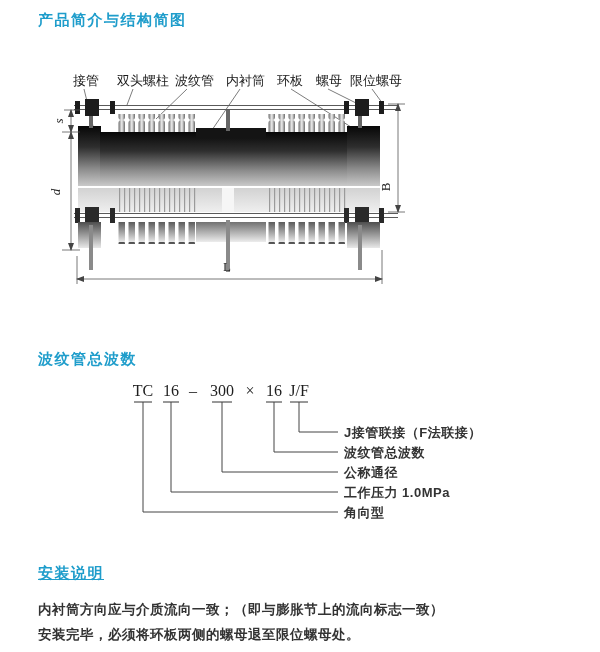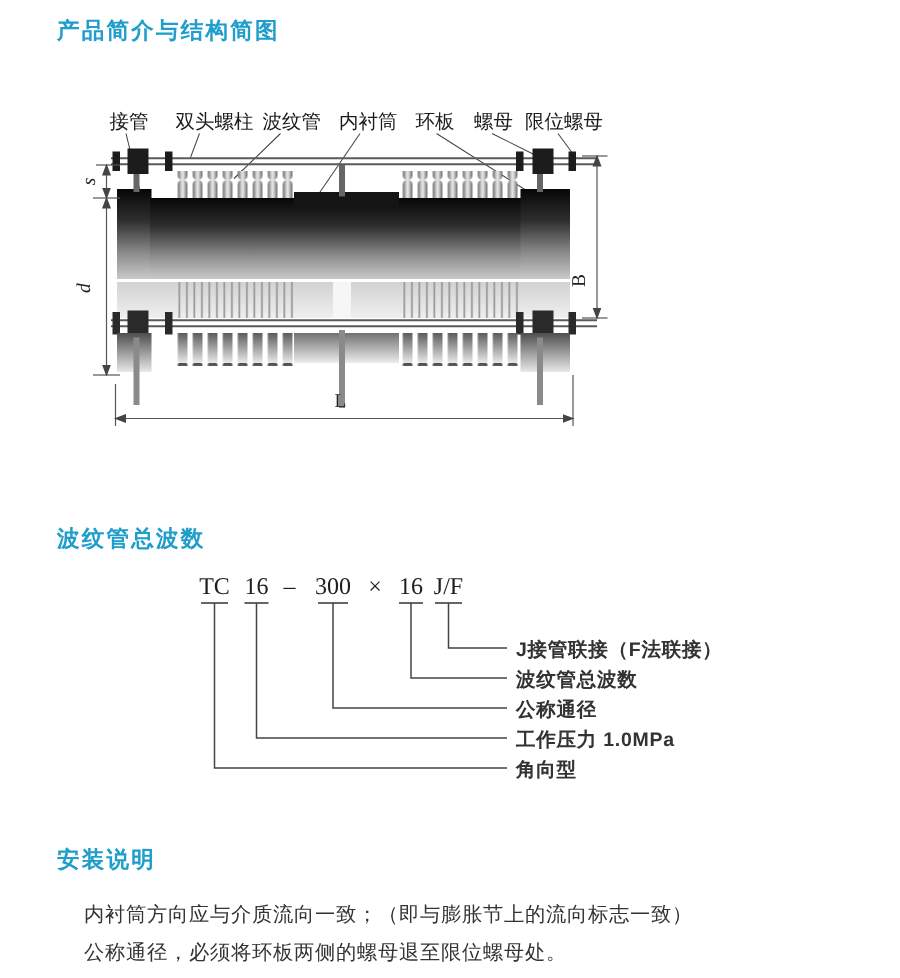--- a/index.html
+++ b/index.html
@@ -1,19 +1,19 @@
 <!DOCTYPE html>
 <html><head>
 <meta charset="utf-8">
 <style>
   html,body{margin:0;padding:0;background:#fff;}
   .page{position:relative;width:600px;height:652px;background:#ffffff;overflow:hidden;
         font-family:"Liberation Sans", sans-serif;}
   .heading{position:absolute;color:#1f9dcb;font-weight:bold;font-size:15px;letter-spacing:1.5px;}
-  .install-line{position:absolute;left:56px;color:#333;font-size:13.5px;font-weight:400;letter-spacing:0.5px;}
+  .install-line{position:absolute;left:38px;color:#333;font-size:13.5px;font-weight:700;letter-spacing:0.5px;}
   svg{position:absolute;left:0;overflow:visible;}
   svg text{font-family:"Liberation Sans", sans-serif;}
   .part-label{font-size:13px;fill:#1a1a1a;}
   .dim-label{font-family:"Liberation Serif", serif;font-style:italic;font-size:13px;fill:#222;}
   .dim-label-up{font-family:"Liberation Serif", serif;font-size:13px;fill:#222;}
   .code-seg{font-family:"Liberation Serif", serif;font-size:16px;fill:#1e1e1e;}
   .callout-label{font-size:13px;fill:#333;font-weight:600;letter-spacing:0.5px;}
   .thin{stroke:#555;stroke-width:0.8;fill:none;}
   .leader{stroke:#444;stroke-width:0.7;fill:none;}
   .rod{stroke:#5a5a5a;stroke-width:1.2;fill:none;}
@@ -186,18 +186,18 @@
       <polyline class="callout-line" points="143,402 143,512 338,512"></polyline>
     </g>
 
     <text class="callout-label" x="344" y="437">J接管联接（F法联接）</text>
     <text class="callout-label" x="344" y="457">波纹管总波数</text>
     <text class="callout-label" x="344" y="477">公称通径</text>
     <text class="callout-label" x="344" y="497">工作压力 1.0MPa</text>
     <text class="callout-label" x="344" y="517">角向型</text>
   </svg>
 
-  <div class="heading" style="left:38px;top:564px;">安装说明</div>
+  <div class="heading" style="left:38px;top:564px;text-decoration:underline;">安装说明</div>
 
   <div class="install-line" style="top:601px;">内衬筒方向应与介质流向一致；（即与膨胀节上的流向标志一致）</div>
-  <div class="install-line" style="top:626px;">公称通径，必须将环板两侧的螺母退至限位螺母处。</div>
+  <div class="install-line" style="top:626px;">安装完毕，必须将环板两侧的螺母退至限位螺母处。</div>
 
 </div>
 
 </body></html>

